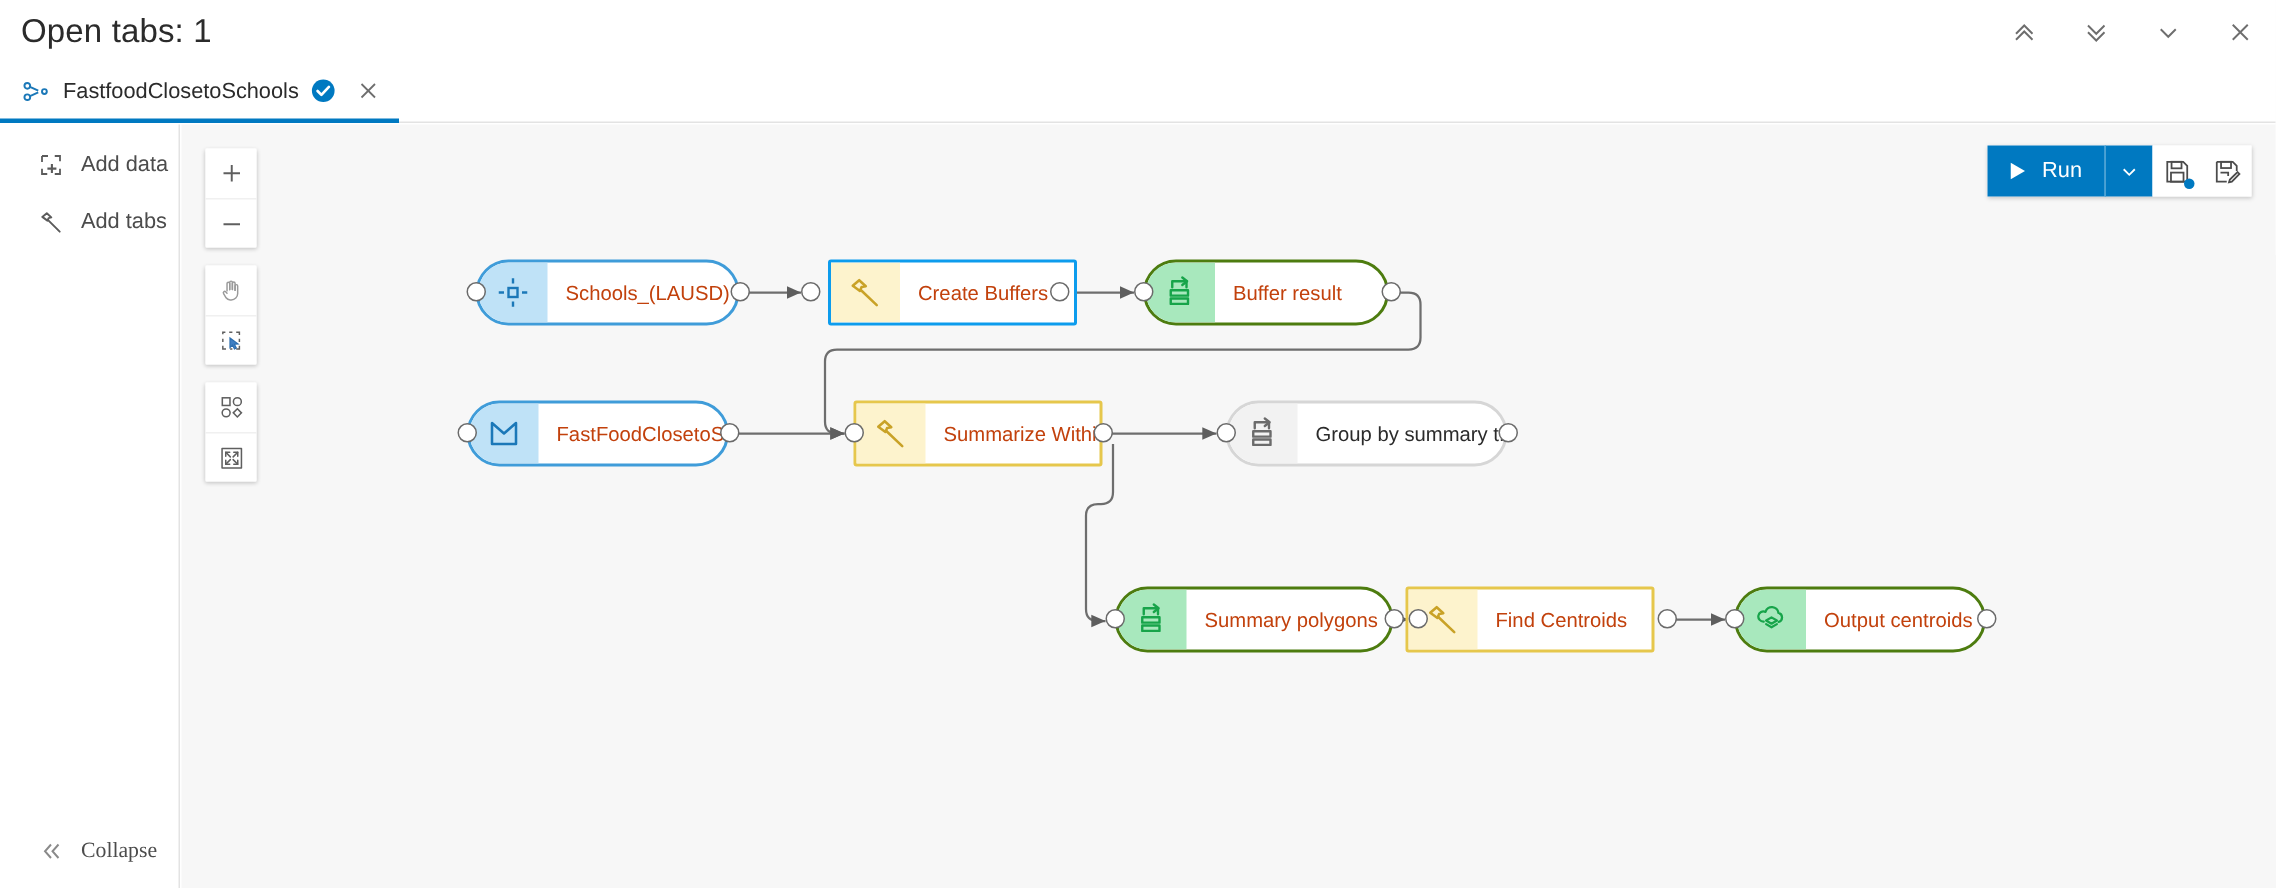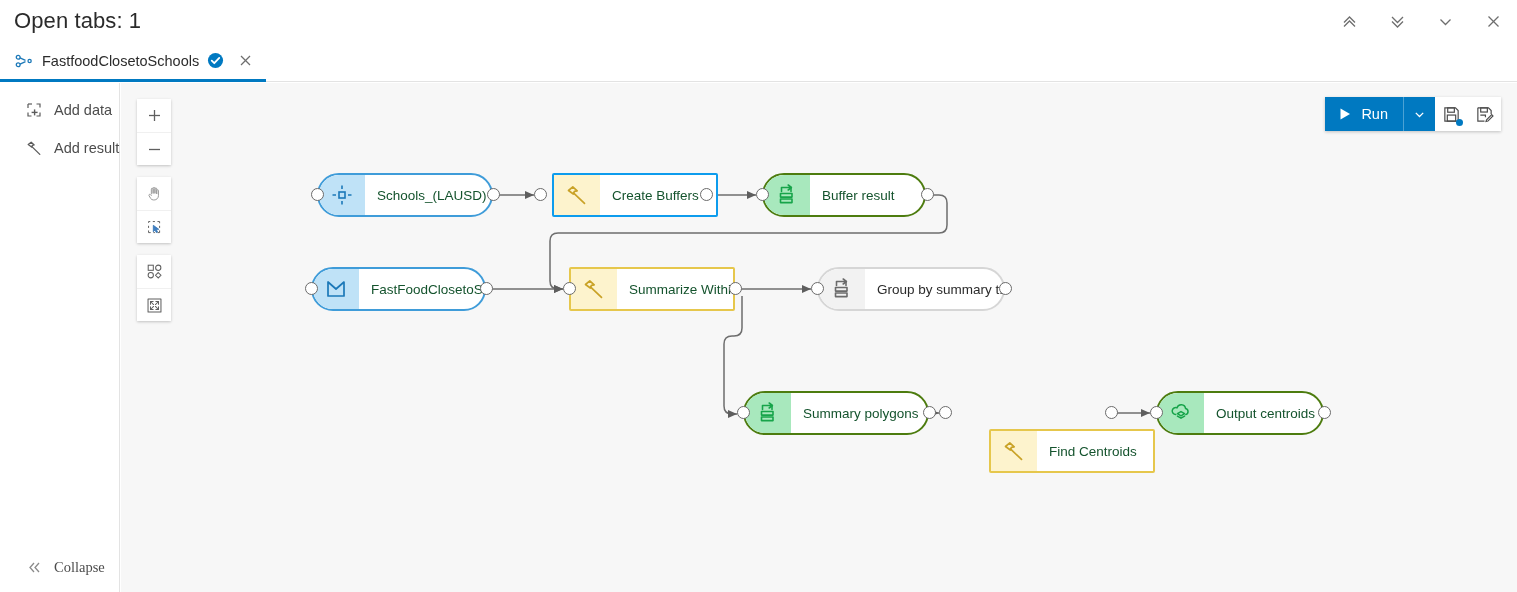--- a/index.html
+++ b/index.html
@@ -175,21 +175,21 @@
   }
   .node-icon {
     width: 46px;
     display: flex; align-items: center; justify-content: center;
     flex: 0 0 auto;
   }
   .node-label {
     display: flex; align-items: center;
     padding: 0 16px 0 12px;
     font-size: 13.5px;
-    color: #14532d;
+    color: #c2410c;
     white-space: nowrap;
     overflow: hidden;
   }
 
   
   .n-data {
     border-radius: 22px;
     border: 2px solid #3f9cd9;
   }
   .n-data .node-icon { background: #bfe2f7; }
@@ -294,21 +294,21 @@
           <path d="M6.6 11.4 H12.6" stroke-width="1.4"></path>
       </svg>
       <span class="ri-label">Add data</span>
     </div>
 
     <div class="rail-item">
       <svg width="19" height="19" viewBox="0 0 19 19" fill="none" stroke="#5b5b5b" stroke-width="1.3" stroke-linecap="round" stroke-linejoin="round">
         <path d="M3.2 5.6 L6.2 3.2 L9.2 5.9 L7.4 6.4 L6.6 8.1 Z" fill="none"></path>
         <path d="M6.9 7.6 L14.8 15.4"></path>
       </svg>
-      <span class="ri-label">Add result</span>
+      <span class="ri-label">Add tabs</span>
     </div>
 
   </div>
 
   <div class="rail-bottom">
     <div class="rail-item">
       <svg width="19" height="19" viewBox="0 0 19 19" fill="none" stroke="#8a8a8a" stroke-width="1.3">
         <path d="M9 5 L5 9.5 L9 14"></path>
           <path d="M14 5 L10 9.5 L14 14"></path>
       </svg>
@@ -430,21 +430,21 @@
         <path d="M13.2 2 L16.4 4.5 L13.2 7"></path>
         <rect x="5.5" y="10.5" width="11.5" height="3.6"></rect>
         <rect x="5.5" y="16" width="11.5" height="3.6"></rect>
       </svg>
     </div>
     <div class="node-label">Summary polygons</div>
   </div>
   <div class="port" style="left:616px; top:323px;"></div>
   <div class="port" style="left:802px; top:323px;"></div>
 
-  <div class="node n-tool" style="left:868px; top:308px; width:166px;margin-top:38px;">
+  <div class="node n-tool" style="left:816px; top:308px; width:166px;">
     <div class="node-icon">
       <svg width="24" height="24" viewBox="0 0 24 24" fill="none" stroke="#c9a227" stroke-width="1.7" stroke-linecap="round" stroke-linejoin="round">
         <path d="M3.5 7.5 L7.8 3.8 L12.2 7.8 L9.4 8.4 L8.3 11.0 Z"></path>
         <path d="M8.7 10.2 L19.5 20.4"></path>
       </svg>
     </div>
     <div class="node-label">Find Centroids</div>
   </div>
   <div class="port" style="left:818px; top:323px;"></div>
   <div class="port" style="left:984px; top:323px;"></div>

